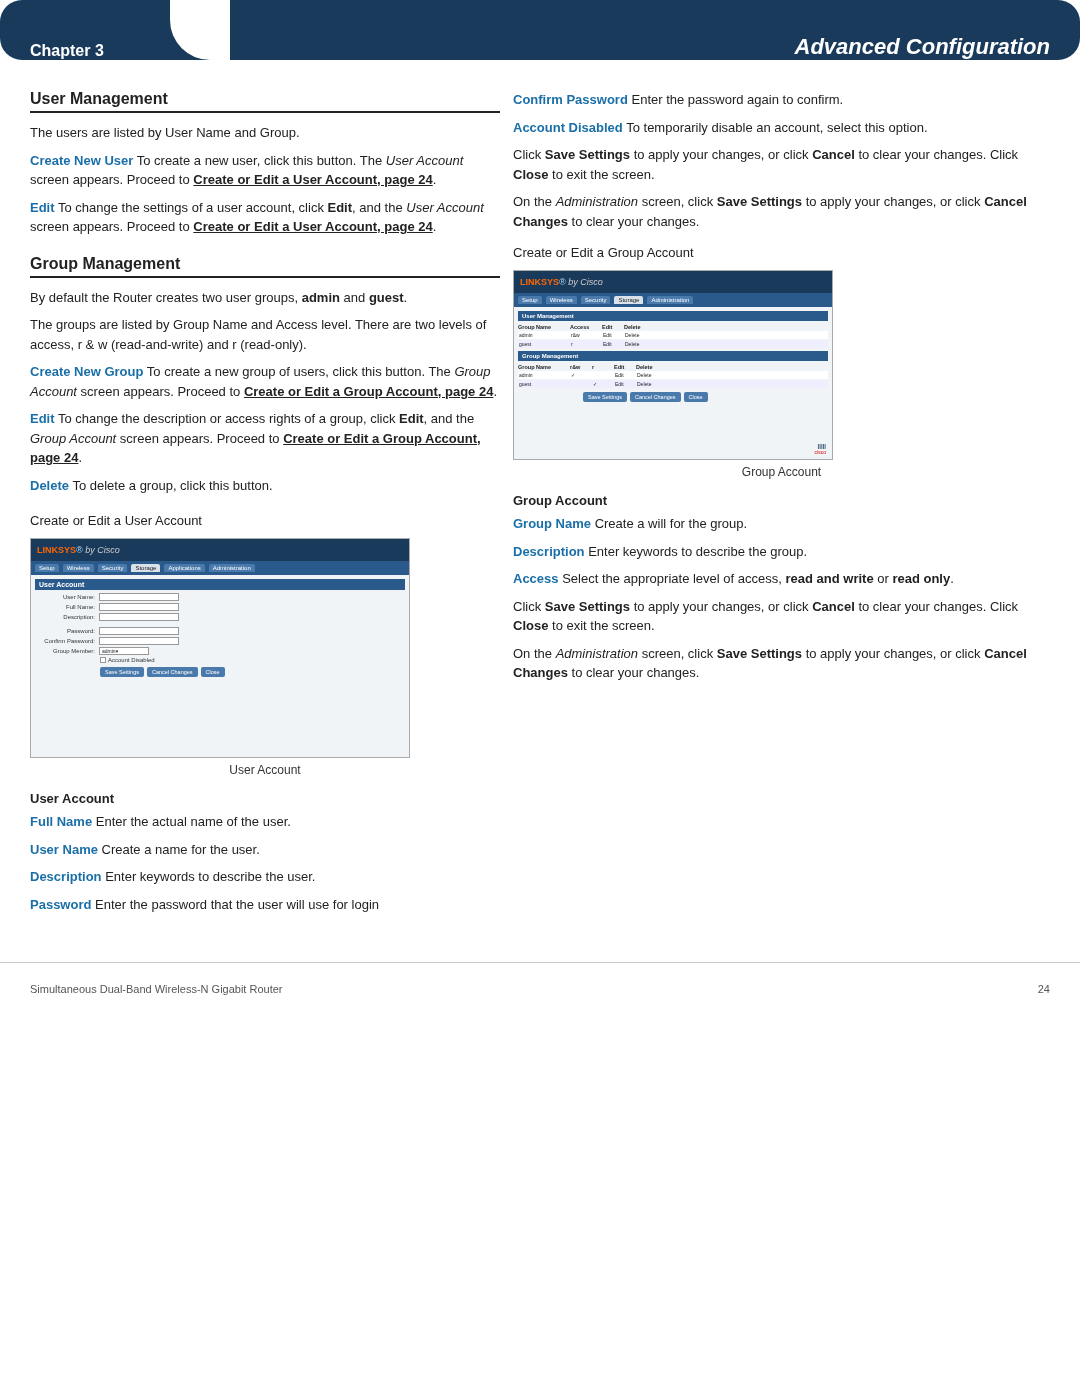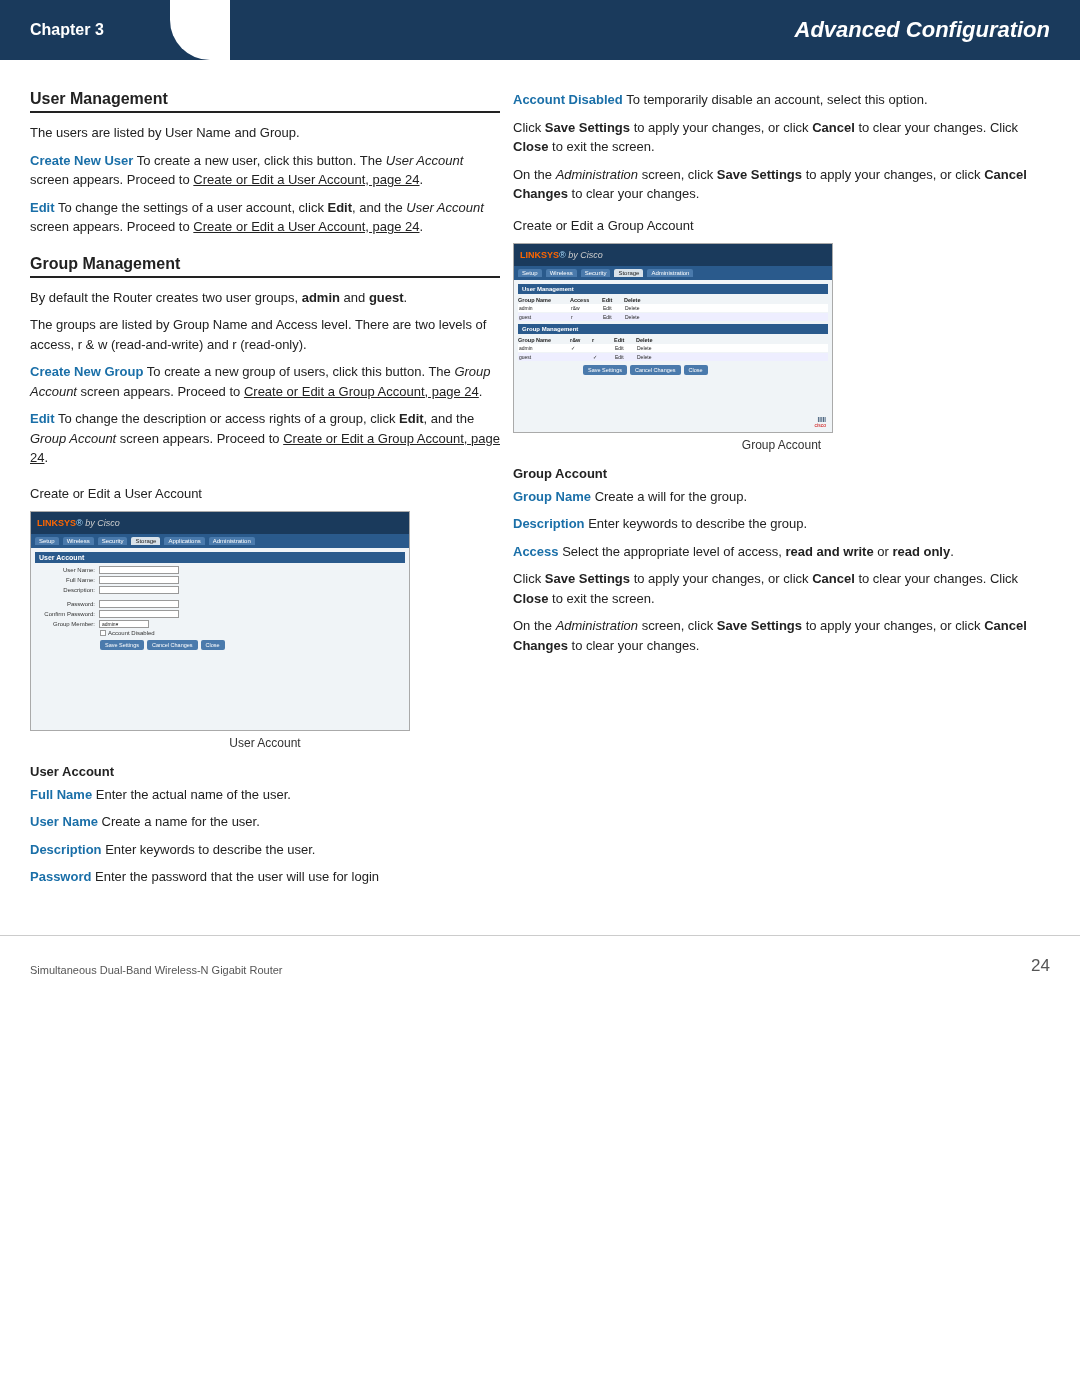--- a/index.html
+++ b/index.html
@@ -10,24 +10,25 @@
       width: 1080px;
       min-height: 1397px;
       color: #222;
     }
 
     
     .header {
       background: #1a3a5c;
       height: 60px;
       display: flex;
-      align-items: center;
+      align-items: flex-end;
       justify-content: space-between;
       padding: 0 30px;
       position: relative;
+      border-radius: 22px;
     }
     .header-chapter {
       color: #fff;
       font-size: 16px;
       font-weight: bold;
     }
     .header-title {
       color: #fff;
       font-size: 22px;
       font-weight: bold;
@@ -72,21 +73,21 @@
       line-height: 1.5;
       font-size: 13px;
     }
 
     .link-blue {
       color: #1a6fa8;
       font-weight: bold;
     }
 
     .underline-bold {
-      font-weight: normal;
+      font-weight: bold;
       text-decoration: underline;
     }
 
     .section-block {
       margin-bottom: 18px;
     }
 
     
     .screenshot-box {
       border: 1px solid #aaa;
@@ -256,21 +257,21 @@
       border-top: 1px solid #ccc;
       margin-top: 10px;
     }
 
     .footer-left {
       font-size: 11px;
       color: #555;
     }
 
     .footer-right {
-      font-size: 17px;
+      font-size: 11px;
       color: #555;
     }
 
     
     h3.sub-heading {
       font-size: 13px;
       font-weight: bold;
       margin-top: 14px;
       margin-bottom: 6px;
     }
@@ -318,20 +319,24 @@
       <p>The groups are listed by Group Name and Access level. There are two levels of access, r &amp; w (read-and-write) and r (read-only).</p>
       <p>
         <span class="link-blue">Create New Group</span>
         <span> To create a new group of users, click this button. The <em>Group Account</em> screen appears. Proceed to </span>
         <span class="underline-bold">Create or Edit a Group Account, page 24</span>.
       </p>
       <p>
         <span class="link-blue">Edit</span>
         <span> To change the description or access rights of a group, click <strong>Edit</strong>, and the <em>Group Account</em> screen appears. Proceed to </span>
         <span class="underline-bold">Create or Edit a Group Account, page 24</span>.
+      </p>
+      <p>
+        <span class="link-blue">Delete</span>
+        <span> To delete a group, click this button.</span>
       </p>
     </div>
 
     <div class="section-block">
       <h3 class="management-sub">Create or Edit a User Account</h3>
 
       <div class="screenshot-box">
         <div class="linksys-ui">
 
           <div class="linksys-header">
@@ -406,20 +411,24 @@
         <span>  Enter keywords to describe the user.</span>
       </p>
       <p>
         <span class="link-blue">Password</span>
         <span>  Enter the password that the user will use for login</span>
       </p>
     </div>
   </div>
 
   <div class="col-right">
+    <p>
+      <span class="link-blue">Confirm Password</span>
+      <span>  Enter the password again to confirm.</span>
+    </p>
     <p>
       <span class="link-blue">Account Disabled</span>
       <span> To temporarily disable an account, select this option.</span>
     </p>
     <p>
       Click <strong>Save Settings</strong> to apply your changes, or click <strong>Cancel</strong> to clear your changes. Click <strong>Close</strong> to exit the screen.
     </p>
     <p>
       On the <em>Administration</em> screen, click <strong>Save Settings</strong> to apply your changes, or click <strong>Cancel Changes</strong> to clear your changes.
     </p>

